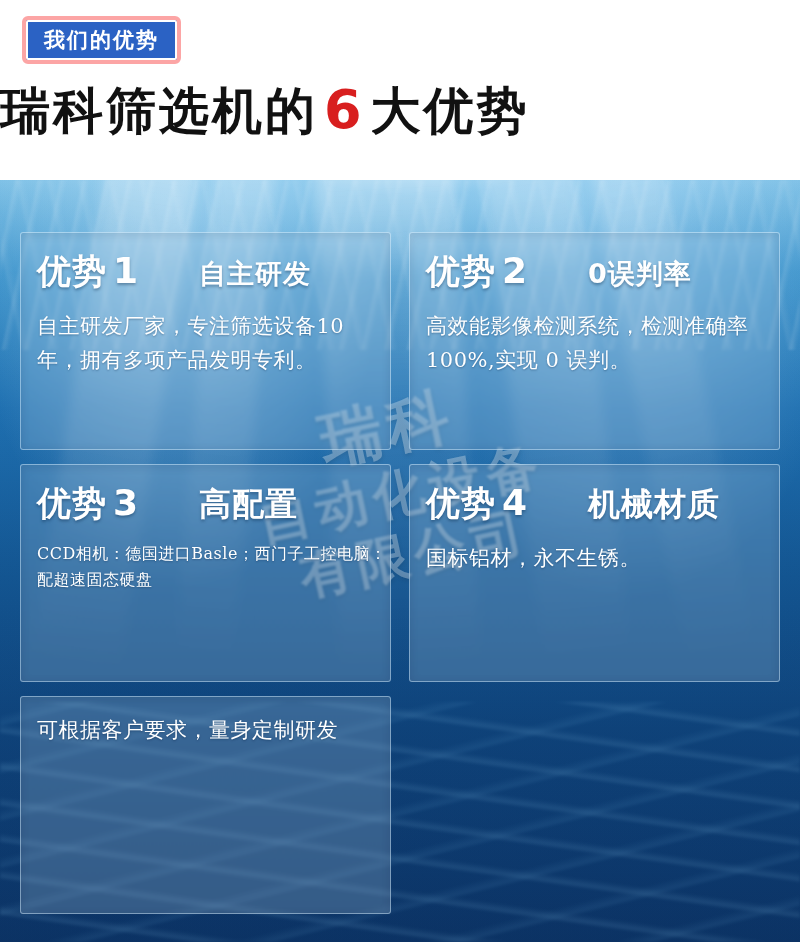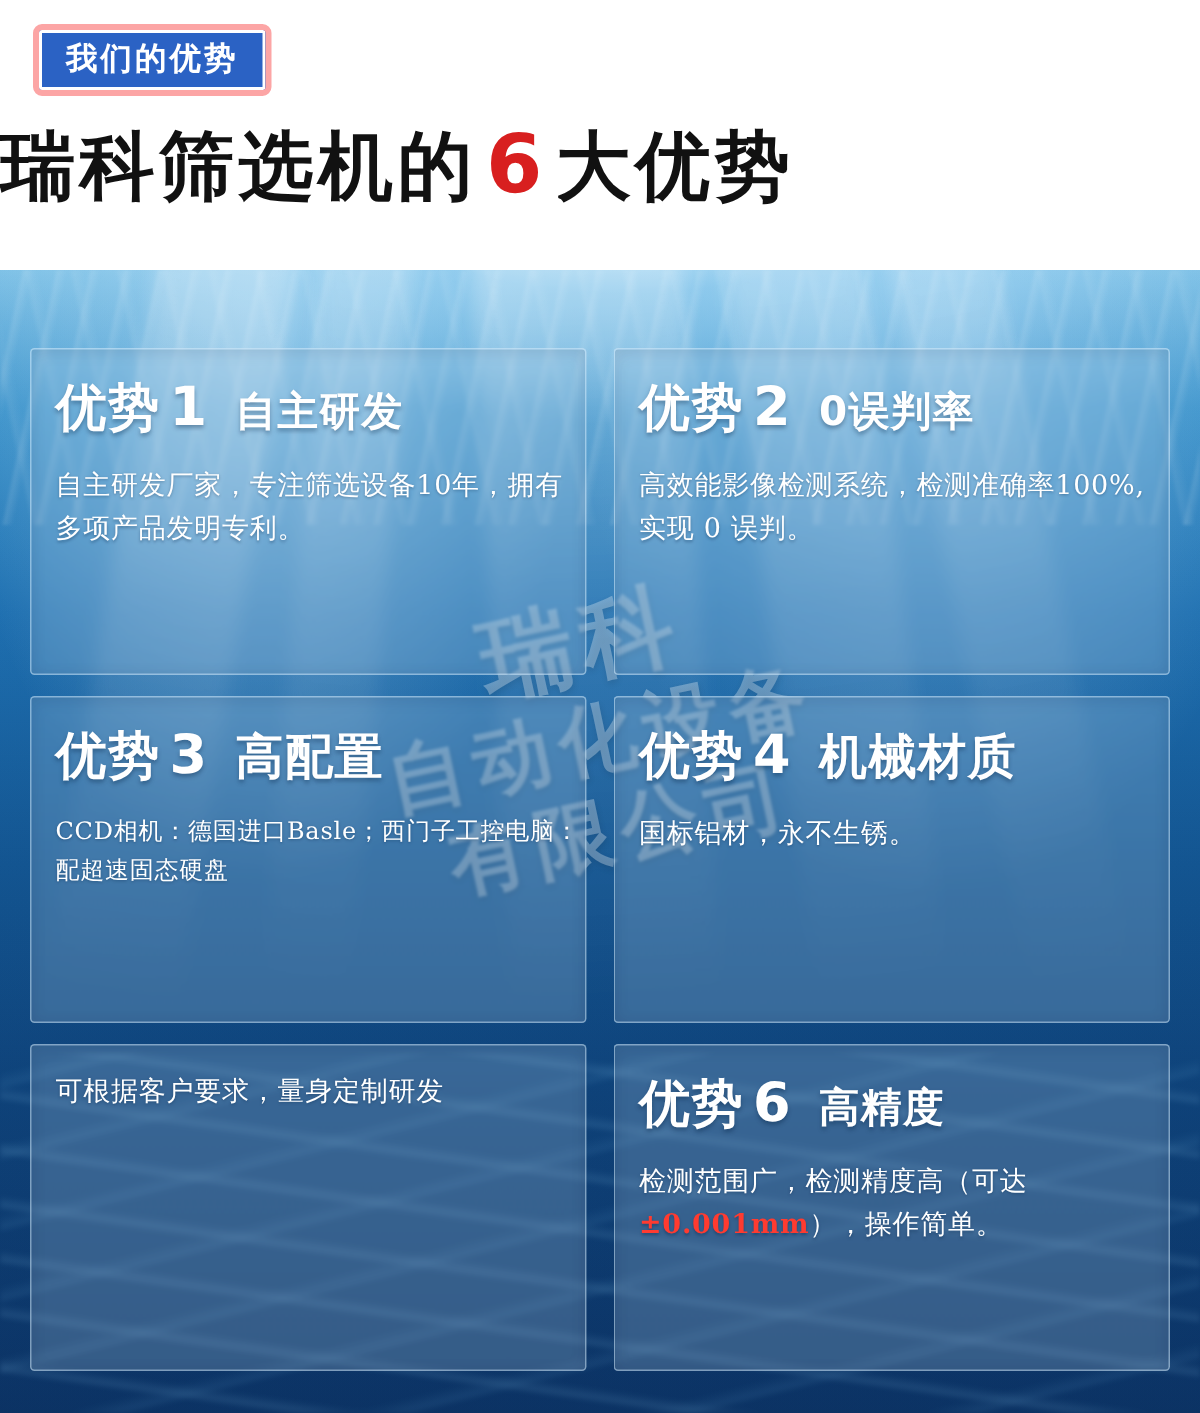--- a/index.html
+++ b/index.html
@@ -172,23 +172,24 @@
     font-size: 36px;
     padding-left: 6px;
   }
   .adv-title {
     font-size: 27px;
     font-weight: bold;
     color: #ffffff;
     letter-spacing: 1px;
     font-family: "DejaVu Sans", "Liberation Sans", sans-serif;
     text-shadow: 0 2px 3px rgba(0,30,60,0.35);
+    margin-left: 42px;
   }
   .card-body {
-    font-size: 18px;
+    font-size: 21px;
     line-height: 1.62;
     color: #ffffff;
     letter-spacing: 0.5px;
     font-family: "DejaVu Serif", "Liberation Serif", serif;
     text-shadow: 0 1px 2px rgba(0,30,60,0.35);
   }
   .card-body .hl {
     color: #ff3b30;
     font-weight: bold;
   }
@@ -257,23 +258,16 @@
           <span class="adv-label"><span>优势</span><span class="idx">4</span></span>
           <span class="adv-title">机械材质</span>
         </div>
         <div class="card-body">国标铝材，永不生锈。</div>
       </div>
 
       <div class="card c5">
         <div class="card-body">可根据客户要求，量身定制研发</div>
       </div>
 
-      <div class="card c6">
-        <div class="card-head">
-          <span class="adv-label"><span>优势</span><span class="idx">6</span></span>
-          <span class="adv-title">高精度</span>
-        </div>
-        <div class="card-body"><span>检测范围广，检测精度高（可达</span><span class="hl">±0.001mm</span><span>），操作简单。</span></div>
-      </div>
 
     </div>
   </div>
 </div>
 
 </body></html>

